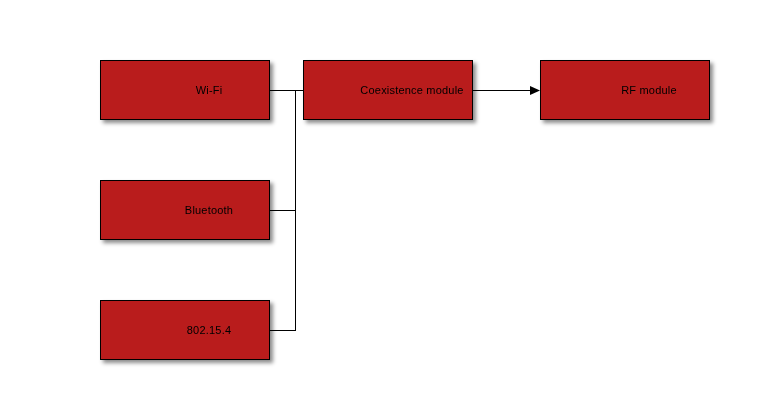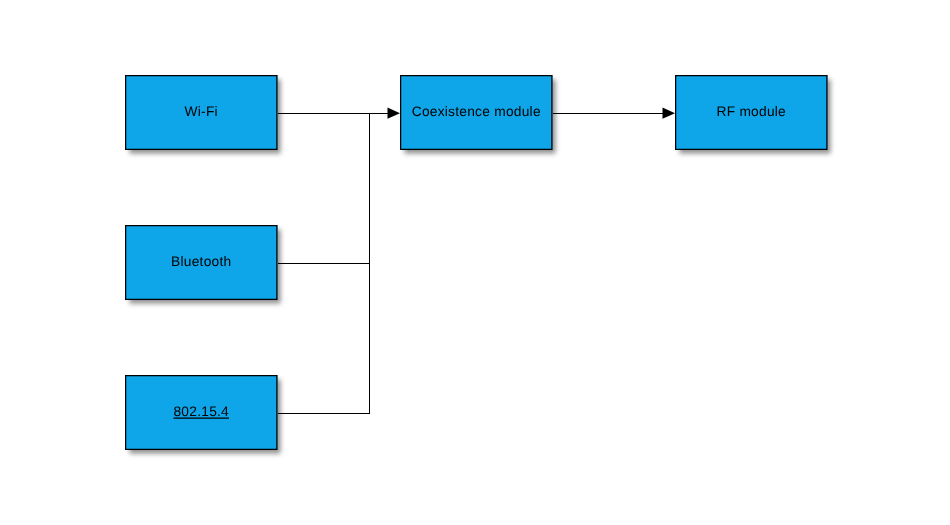--- a/index.html
+++ b/index.html
@@ -19,38 +19,39 @@
     position: absolute;
     left: 0;
     top: 0;
     width: 760px;
     height: 420px;
   }
   .node {
     position: absolute;
     width: 120px;
     height: 58px;
-    background: #0ea5e9;
+    background: #b91c1c;
     border: 1px solid #000000;
     box-shadow: 3px 3px 4px rgba(0, 0, 0, 0.45);
     display: flex;
     align-items: center;
     justify-content: center;
     box-sizing: content-box;
+    padding-left: 48px;
   }
   .node-label {
     font-size: 11px;
     color: #000000;
     white-space: nowrap;
     letter-spacing: 0.2px;
   }
   .node-wifi        { left: 100px; top:  60px; }
   .node-bluetooth   { left: 100px; top: 180px; text-align: center; }
-  .node-zigbee      { left: 100px; top: 300px; text-decoration: underline; }
-  .node-coexistence { left: 320px; top:  60px; text-align: right; }
+  .node-zigbee      { left: 100px; top: 300px; }
+  .node-coexistence { left: 303px; top:  60px; text-align: right; }
   .node-rf          { left: 540px; top:  60px; justify-content: center; }
 </style>
 </head>
 <body>
 
 <div class="canvas">
 
   <svg class="connector-layer" width="760" height="420" viewBox="0 0 760 420" shape-rendering="crispEdges">
 
     <line x1="222" y1="90.5" x2="311" y2="90.5" stroke="#000000" stroke-width="1"></line>

